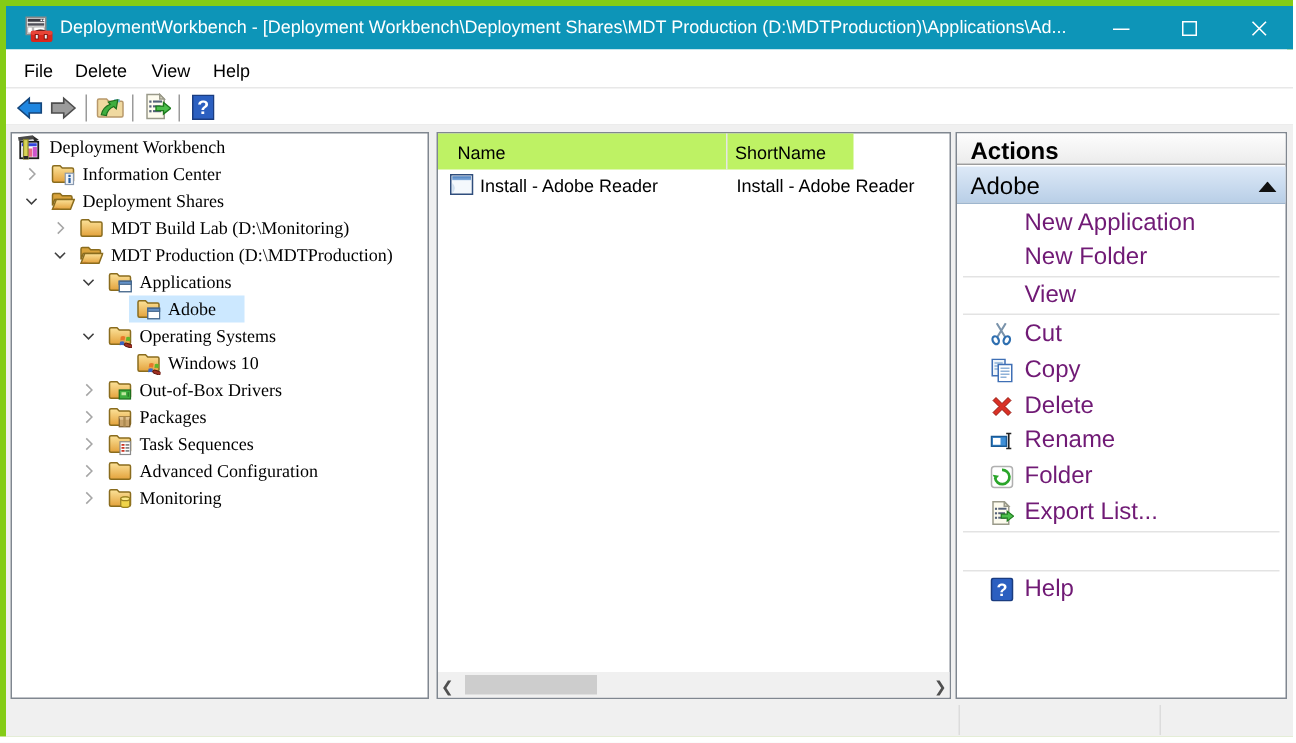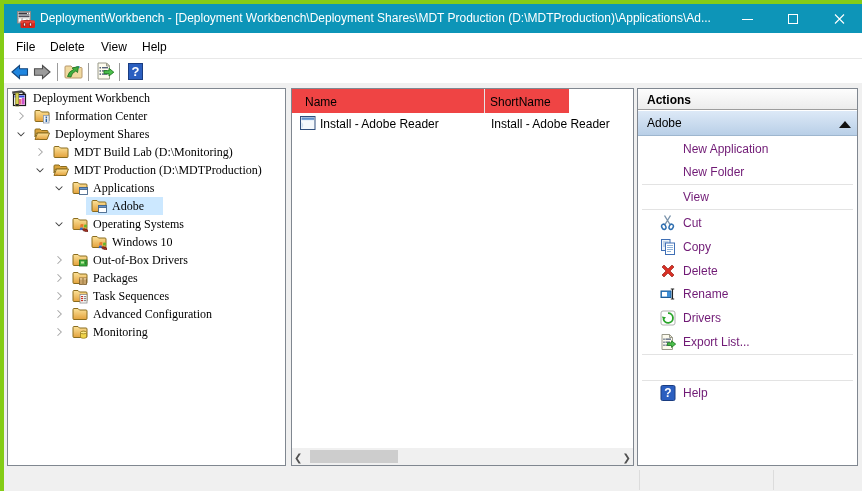--- a/index.html
+++ b/index.html
@@ -8,21 +8,21 @@
 #titlebar { position:absolute; left:0; top:0; width:858px; height:29px; background:#0d95b8; color:#fff; }
 #titletext { position:absolute; left:36px; top:7px; font-size:12px; white-space:nowrap; overflow:hidden; width:680px; }
 .capbtn { position:absolute; top:0; width:46px; height:29px; color:#fff; }
 #menubar { position:absolute; left:0; top:29px; width:858px; height:25px; background:#fff; font-size:12px; color:#000; }
 .menu { position:absolute; top:7px; }
 #toolbar { position:absolute; left:0; top:54px; width:858px; height:26px; background:#fff; border-bottom:1px solid #d4d4d4; border-top:1px solid #e8e8e8; }
 #gapstrip { position:absolute; left:0; top:79px; width:858px; height:408px; background:#f0f0f0; }
 .pane { position:absolute; top:84px; height:378px; background:#fff; border:1px solid #808790; }
 #tree { left:3px; width:279px; font-size:12px; }
 #list { left:287px; width:343px; font-size:12px; }
-#actions { left:633px; width:221px; font-size:12px; }
+#actions { left:633px; width:221px; font-size:16px; }
 #statusbar { position:absolute; left:0; top:463px; width:858px; height:24px; background:#f0f0f0; }
 .trow { position:absolute; height:18px; line-height:18px; white-space:nowrap; color:#000; }
 .trow svg { vertical-align:-3px; }
 .chev { position:absolute; top:3px; }
 .ticon { position:absolute; top:1px; }
 .ttext { position:absolute; top:0px;font-family:Liberation Serif, serif; }
 .sel { background:#cce8ff; }
 .arow { position:absolute; left:12px; width:229px; height:24px; line-height:24px; color:#701a75; }
 .aicon { position:absolute; left:10px; top:4px; }
 .atext { position:absolute; left:33px; }
@@ -351,21 +351,21 @@
           <use href="#chevR"></use>
         </svg>
         <svg class="ticon" style="left:64px" width="16" height="16" viewBox="0 0 16 16">
           <use href="#foldercyl"></use>
         </svg>
         <span class="ttext" style="left:85px">Monitoring</span>
       </div>
   </div>
 
   <div class="pane" id="list">
-    <div style="position:absolute;left:0;top:0;width:277px;height:24px;background:#ef4444">
+    <div style="position:absolute;left:0;top:0;width:277px;height:24px;background:#bef264">
       <span style="position:absolute;left:13px;top:6px">Name</span>
       <span style="position:absolute;left:198px;top:6px">ShortName</span>
       <div style="position:absolute;left:192px;top:0;width:1px;height:24px;background:#e5e5e5"></div>
     </div>
     <svg width="16" height="16" style="position:absolute;left:8px;top:26px" viewBox="0 0 16 16">
         <use href="#minwin"></use>
       </svg>
     <span style="position:absolute;left:28px;top:28px">Install - Adobe Reader</span>
     <span style="position:absolute;left:199px;top:28px">Install - Adobe Reader</span>
     <div style="position:absolute;left:0;top:359px;width:341px;height:17px;background:#f0f0f0">
@@ -420,21 +420,21 @@
     <div class="arow" style="top:193px">
         <svg class="aicon" width="16" height="16" viewBox="0 0 16 16">
           <use href="#renic"></use>
         </svg>
         <span class="atext">Rename</span>
       </div>
     <div class="arow" style="top:217px">
         <svg class="aicon" width="16" height="16" viewBox="0 0 16 16">
           <use href="#refic"></use>
         </svg>
-        <span class="atext">Drivers</span>
+        <span class="atext">Folder</span>
       </div>
     <div class="arow" style="top:241px">
         <svg class="aicon" width="16" height="16" viewBox="0 0 16 16">
           <use href="#expic"></use>
         </svg>
         <span class="atext">Export List...</span>
       </div>
     <div class="asep" style="top:265px"></div>
     <div class="asep" style="top:291px"></div>
     <div class="arow" style="top:292px">

